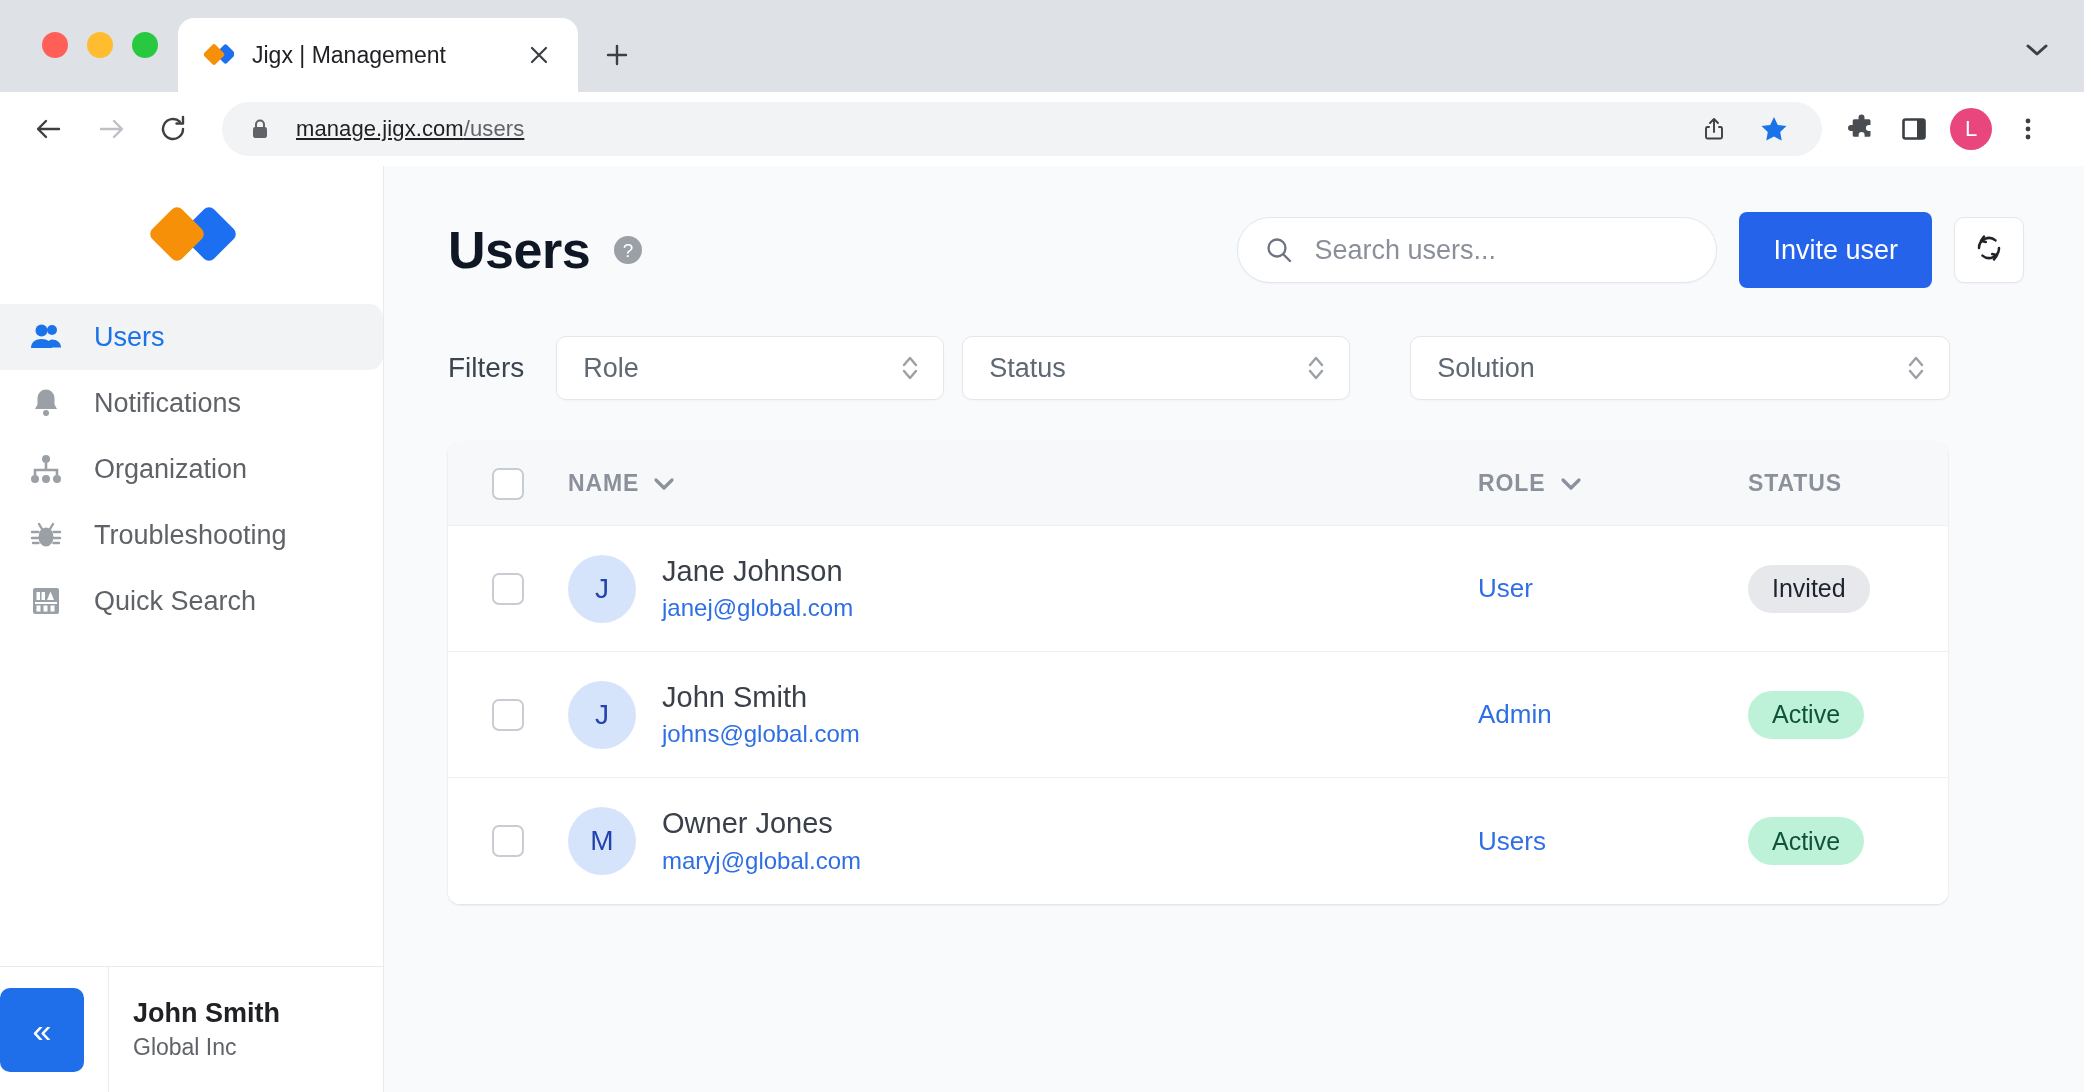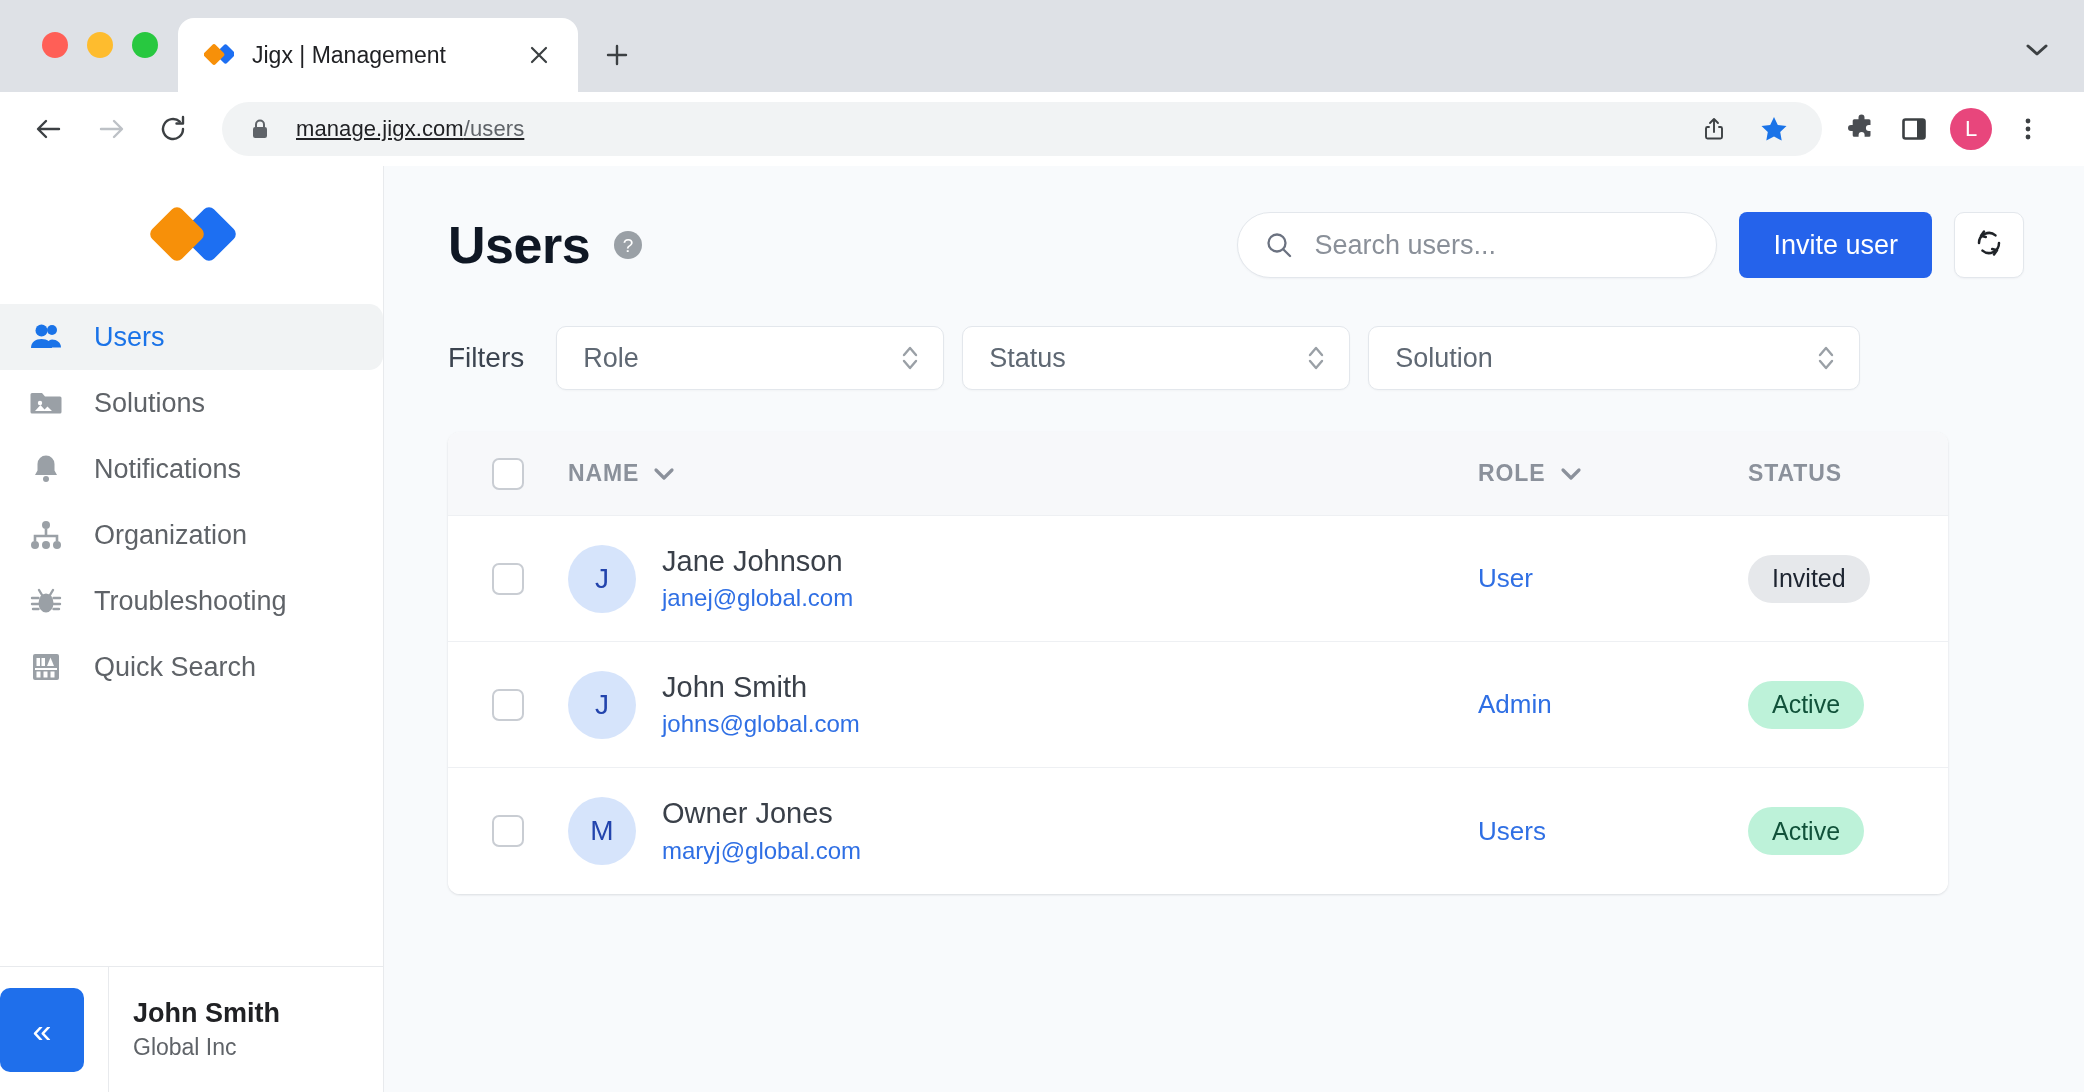--- a/index.html
+++ b/index.html
@@ -122,42 +122,42 @@
   .head-actions { margin-left: auto; display: flex; align-items: center; gap: 22px; }
   .searchbox {
     width: 480px; height: 66px; background: #fff; border: 1px solid #e3e7ec;
     border-radius: 33px; display: flex; align-items: center; padding: 0 26px;
     box-shadow: 0 1px 2px rgba(16,24,40,.04);
   }
   .searchbox .sico { width: 30px; height: 30px; margin-right: 20px; flex:none; }
   .searchbox .sph { font-size: 27px; color: #8a9099; }
 
   .btn-primary {
-    height: 66px; background: #2563eb; color: #fff; font-size: 27px;
+    height: 76px; background: #2563eb; color: #fff; font-size: 27px;
     border-radius: 8px; display:flex; align-items:center; justify-content:center;
     padding: 0 34px; white-space:nowrap;
   }
   .btn-icon {
     width: 70px; height: 66px; background:#fff; border: 1px solid #e3e7ec;
     border-radius: 10px; display:flex; align-items:center; justify-content:center;
     box-shadow: 0 1px 2px rgba(16,24,40,.04);
   }
 
   .filters-row { display: flex; align-items: center; gap: 18px; margin-bottom: 42px; }
   .filters-label { font-size: 28px; color: #3c4450; margin-right: 14px; }
   .select {
     height: 64px; background: #fff; border: 1px solid #e3e7ec; border-radius: 10px;
     display: flex; align-items: center; padding: 0 22px 0 26px;
     box-shadow: 0 1px 2px rgba(16,24,40,.03);
   }
   .select .sel-label { font-size: 27px; color: #5f6873; }
   .select .caret { margin-left: auto; width: 22px; height: 34px; display:flex; flex-direction:column; justify-content:center; align-items:center; gap:4px; }
   .sel-role { width: 388px; }
   .sel-status { width: 388px; }
-  .sel-solution { width: 492px; }
+  .sel-solution { width: 540px; margin-left: 42px; }
 
   
   .card {
     background: #fff; border-radius: 12px; overflow: hidden;
     box-shadow: 0 1px 3px rgba(16,24,40,.08), 0 1px 2px rgba(16,24,40,.05);
     margin-right: 76px;
   }
   .thead {
     background: #f7f8fa; height: 84px; display: flex; align-items: center;
     border-bottom: 1px solid #eef0f3;
@@ -313,30 +313,20 @@
             <svg width="34" height="34" viewBox="0 0 34 34">
               <circle cx="12.5" cy="10.5" r="6" fill="#1a73e8"></circle>
               <path d="M2 28 c0-6 4.7-9 10.5-9 S23 22 23 28 Z" fill="#1a73e8"></path>
               <circle cx="23" cy="10" r="5" fill="#7ba9f0"></circle>
               <path d="M17 27.5 c0-5.3 3.5-8 6-8 c4.8 0 9 3 9 8 Z" fill="#7ba9f0"></path>
             </svg>
           </span>
           <span>Users</span>
         </div>
 
-        <div class="nav-item">
-          <span class="ico">
-            <svg width="34" height="34" viewBox="0 0 34 34">
-              <path d="M3 7 h10 l3 3.5 h15 a1.5 1.5 0 0 1 1.5 1.5 v14 a1.5 1.5 0 0 1 -1.5 1.5 H3 a1.5 1.5 0 0 1 -1.5 -1.5 V8.5 A1.5 1.5 0 0 1 3 7 Z" fill="#9aa0a6"></path>
-              <circle cx="11" cy="17" r="2.2" fill="#fff"></circle>
-              <path d="M6 25 l5.5-6 l4 4.5 l3-3 l4.5 4.5 Z" fill="#fff"></path>
-            </svg>
-          </span>
-          <span>Solutions</span>
-        </div>
 
         <div class="nav-item">
           <span class="ico">
             <svg width="34" height="34" viewBox="0 0 34 34">
               <path d="M17 3.5 a8.5 8.5 0 0 1 8.5 8.5 v6.5 l2.5 4.5 H6 l2.5 -4.5 V12 A8.5 8.5 0 0 1 17 3.5 Z" fill="#9aa0a6"></path>
               <circle cx="17" cy="27" r="3" fill="#9aa0a6"></circle>
             </svg>
           </span>
           <span>Notifications</span>
         </div>

